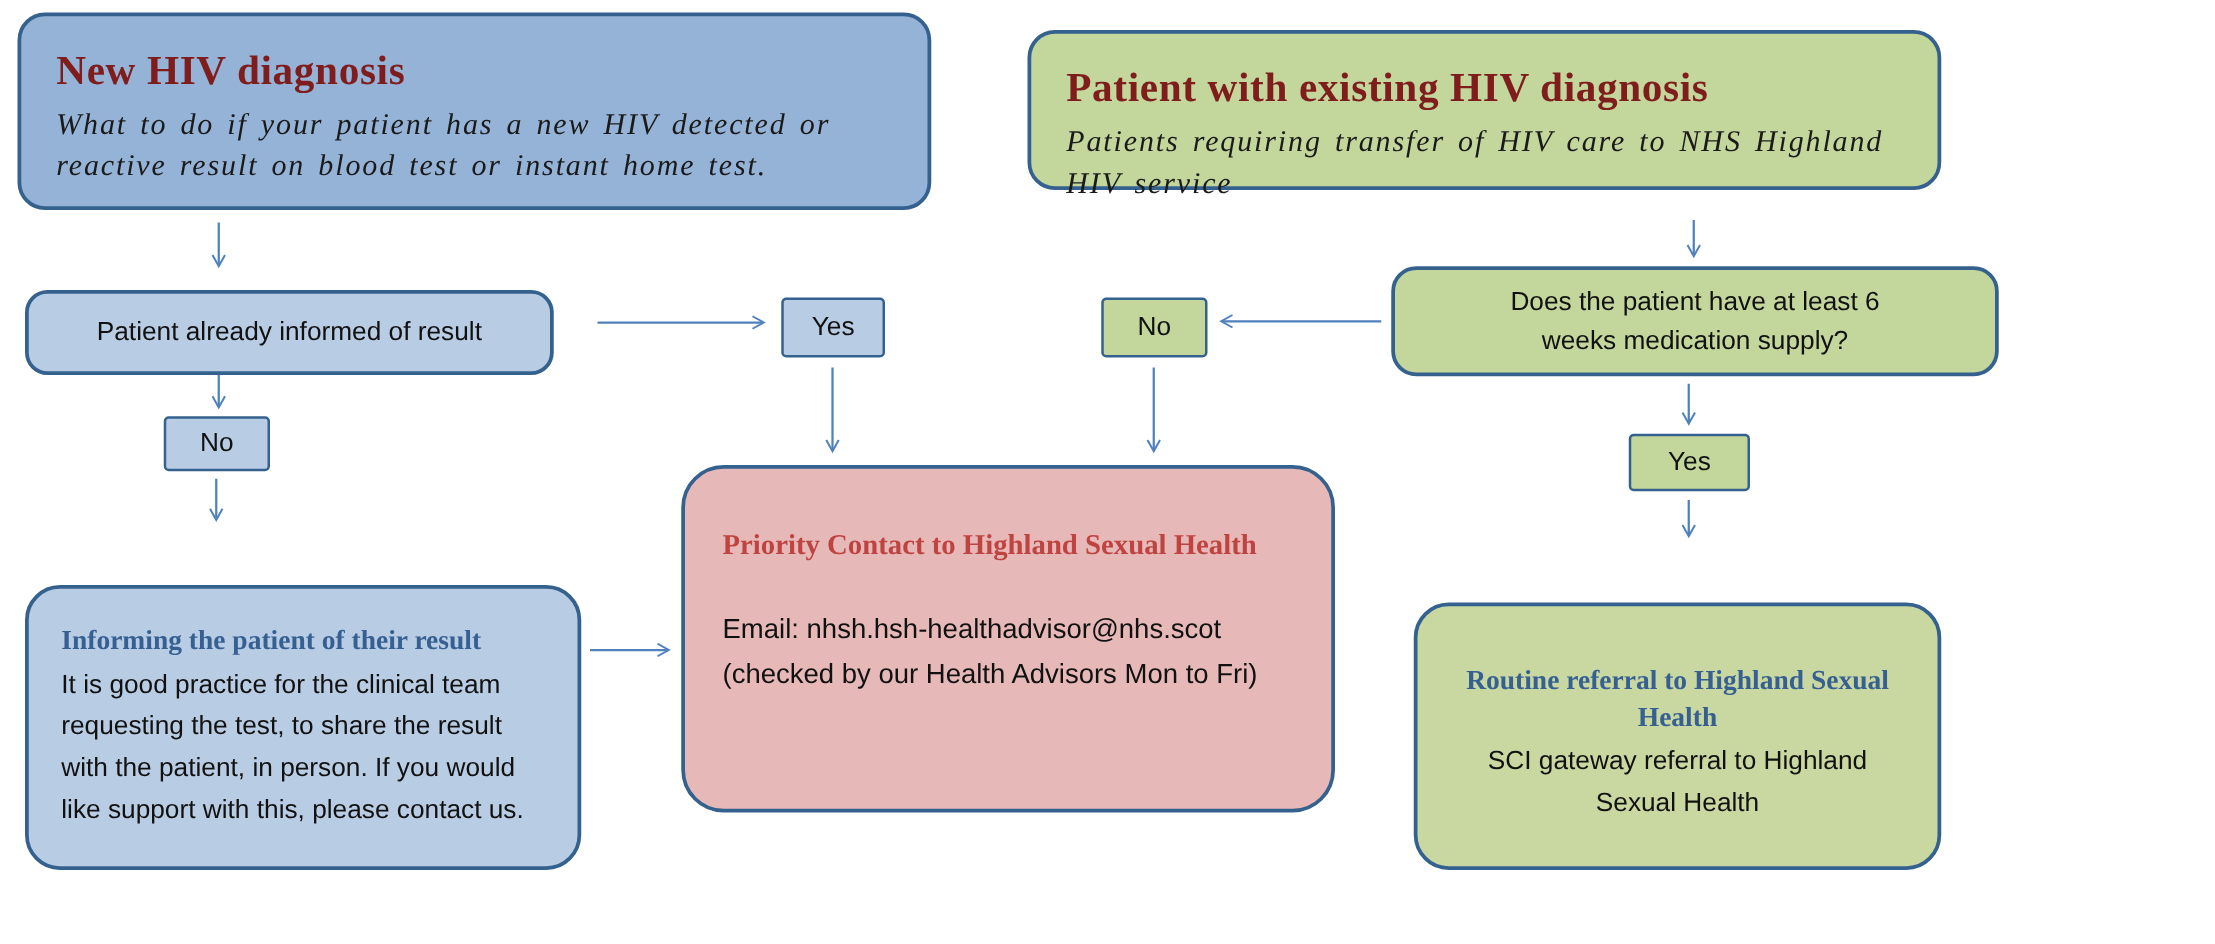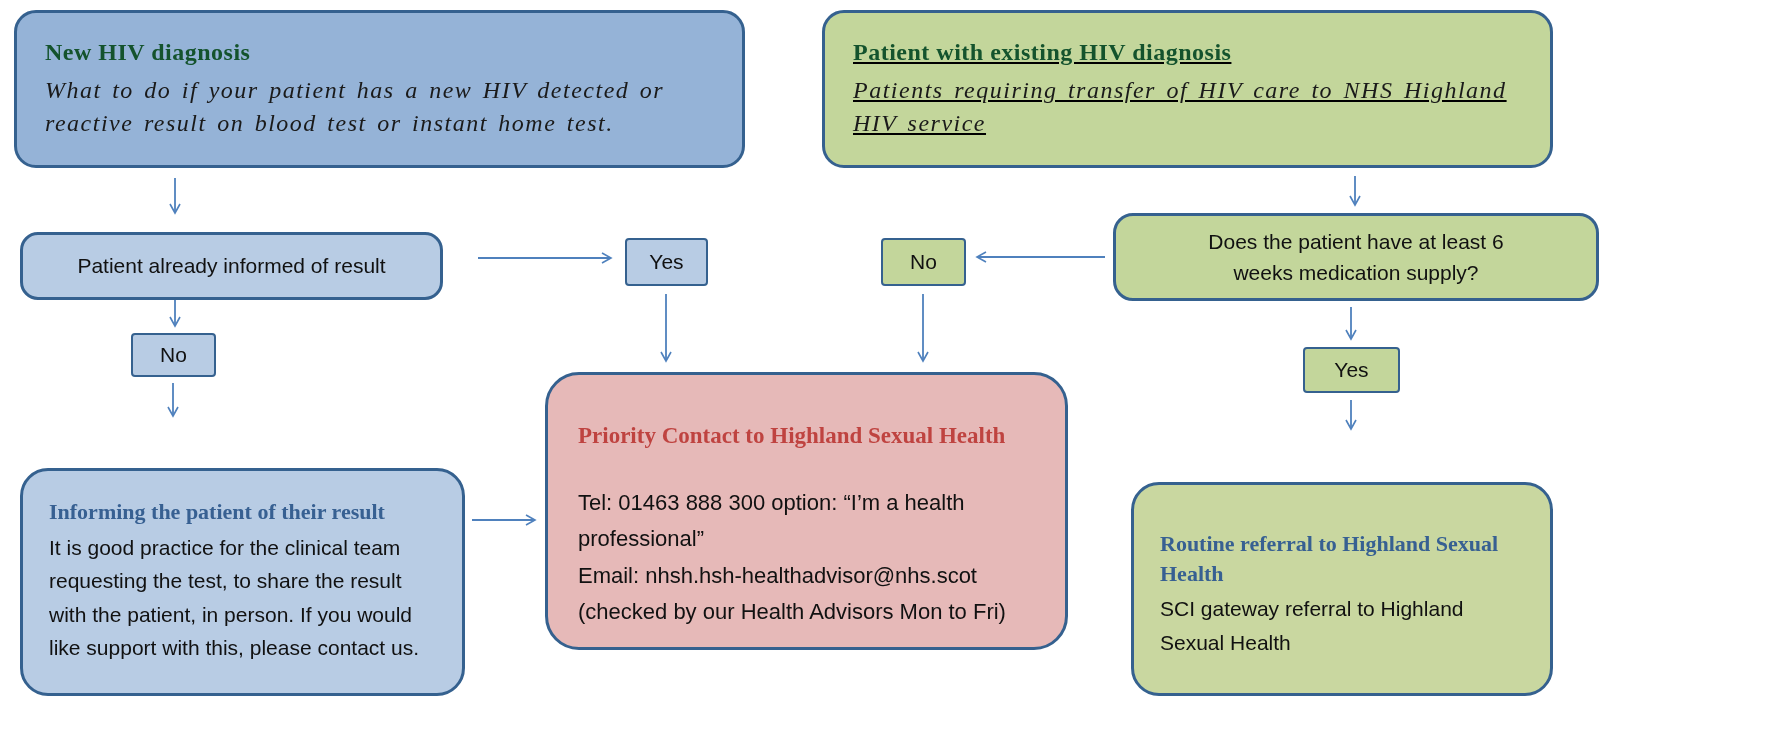--- a/index.html
+++ b/index.html
@@ -18,22 +18,22 @@
   
   .hdr{
     border-radius:22px;
     padding:26px 28px 20px 28px;
   }
   .hdr-blue{background:#95b3d7;}
   .hdr-green{background:#c3d69b;}
   .hdr-title{
     font-family:"Liberation Serif", serif;
     font-weight:bold;
-    font-size:24px;
-    color:#14532d;
+    font-size:33px;
+    color:#7f1d1d;
     margin:0 0 8px 0;
     letter-spacing:.5px;
   }
   .hdr-body{
     font-family:"Liberation Serif", serif;
     font-style:italic;
     font-size:24px;
     color:#1a1a1a;
     line-height:1.38;
     letter-spacing:1.5px;
@@ -113,21 +113,21 @@
       <path d="M1351 307 V 338" marker-end="url(#ah)"></path>
       <path d="M1351 400 V 428" marker-end="url(#ah)"></path>
     </g>
   </svg>
 
   <div class="node hdr hdr-blue" style="left:14px;top:10px;width:731px;height:158px;">
     <div class="hdr-title">New HIV diagnosis</div>
     <div class="hdr-body">What to do if your patient has a new HIV detected or reactive result on blood test or instant home test.</div>
   </div>
 
-  <div class="node hdr hdr-green" style="left:822px;top:10px;width:731px;height:158px;text-decoration:underline;">
+  <div class="node hdr hdr-green" style="left:822px;top:24px;width:731px;height:128px;">
     <div class="hdr-title">Patient with existing HIV diagnosis</div>
     <div class="hdr-body">Patients requiring transfer of HIV care to NHS Highland HIV service</div>
   </div>
 
   <div class="node label-box fill-blue" style="left:20px;top:232px;width:423px;height:68px;border-radius:18px;">
     <span>Patient already informed of result</span>
   </div>
 
   <div class="node label-box fill-blue small" style="left:625px;top:238px;width:83px;height:48px;">
     <span>Yes</span>
@@ -145,26 +145,25 @@
     <span>No</span>
   </div>
 
   <div class="node content fill-blue" style="left:20px;top:424px;width:445px;height:228px;">
     <div class="c-title">Informing the patient of their result</div>
     <div class="c-body">It is good practice for the clinical team requesting the test, to share the result with the patient, in person. If you would like support with this, please contact us.</div>
   </div>
 
   <div class="node priority" style="left:545px;top:372px;width:523px;height:278px;">
     <div class="p-title">Priority Contact to Highland Sexual Health</div>
-    <p class="p-line">Tel: 01463 888 300 option: “I’m a health professional”</p>
     <p class="p-line">Email: nhsh.hsh-healthadvisor@nhs.scot (checked by our Health Advisors Mon to Fri)</p>
   </div>
 
   <div class="node label-box fill-green small" style="left:1303px;top:347px;width:97px;height:46px;">
     <span>Yes</span>
   </div>
 
-  <div class="node content routine fill-green" style="left:1131px;top:438px;width:422px;height:214px;background:#c9d7a0;">
+  <div class="node content routine fill-green" style="left:1131px;top:438px;width:422px;height:214px;background:#c9d7a0;text-align:center;">
     <div class="c-title">Routine referral to Highland Sexual Health</div>
     <div class="c-body">SCI gateway referral to Highland Sexual Health</div>
   </div>
 
 </div>
 
 </body></html>

